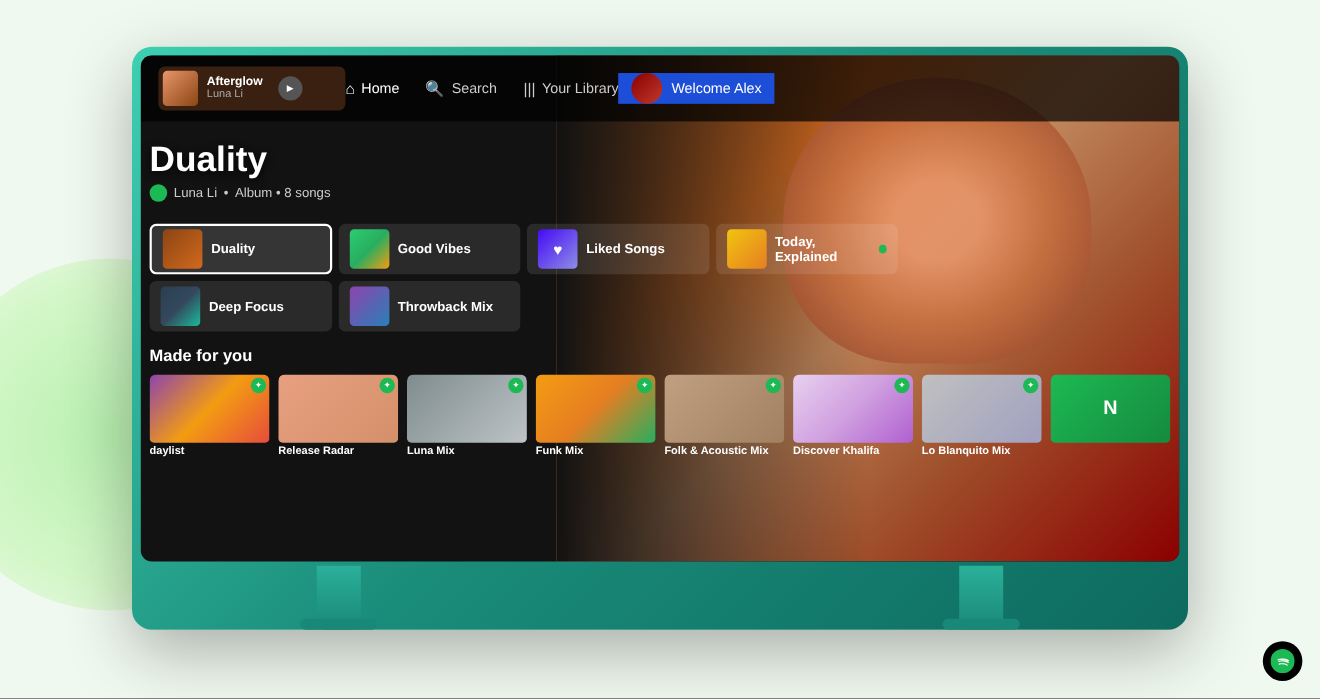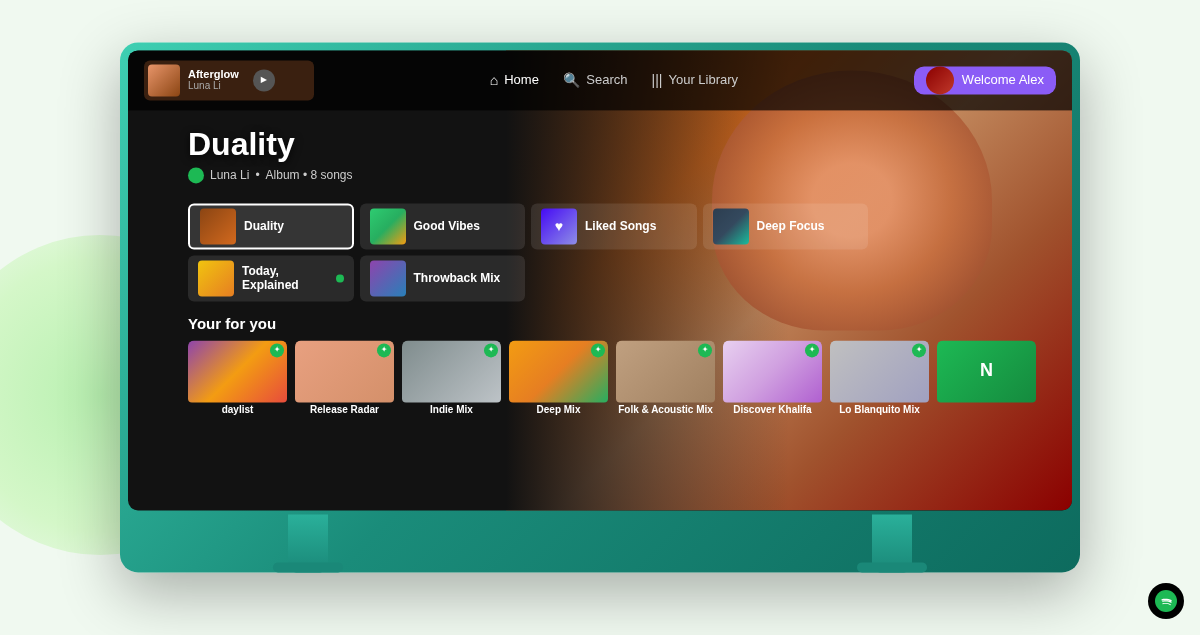--- a/index.html
+++ b/index.html
@@ -104,21 +104,20 @@
       border-radius: 50% 50% 40% 40%;
       opacity: 0.85;
     }
 
     
     .navbar {
       position: relative;
       z-index: 10;
       display: flex;
       align-items: center;
-      justify-content: space-between;
       padding: 10px 16px;
       background: rgba(0,0,0,0.7);
     }
     .now-playing {
       display: flex;
       align-items: center;
       gap: 8px;
       background: #3a2010;
       border-radius: 6px;
       padding: 4px 10px 4px 4px;
@@ -170,41 +169,40 @@
       font-size: 13px;
       cursor: pointer;
     }
     .nav-item.active { color: #fff; }
     .nav-icon { font-size: 14px; }
 
     .welcome-badge {
       display: flex;
       align-items: center;
       gap: 8px;
-      background: #8b5cf6;
-      border-radius: 10px;
+      background: #1d4ed8;
+      border-radius: 0;
       padding: 0 12px;
     }
     .welcome-avatar {
       width: 28px;
       height: 28px;
       border-radius: 50%;
       background: linear-gradient(135deg, #8b0000, #c0392b);
     }
     .welcome-text {
       color: #fff;
       font-size: 13px;
     }
 
     
     .main-content {
       position: relative;
       z-index: 5;
-      padding: 16px 36px 10px;
-      margin-left: 24px;
+      padding: 16px 8px 10px;
     }
 
     .album-title {
       color: #fff;
       font-size: 32px;
       font-weight: 900;
       margin-bottom: 4px;
       text-shadow: 0 2px 8px rgba(0,0,0,0.8);
     }
     .album-meta {
@@ -309,21 +307,20 @@
     }
     .made-thumb {
       width: 100%;
       height: 62px;
       border-radius: 4px;
     }
     .made-label {
       color: #fff;
       font-size: 10px;
       font-weight: 600;
-      text-align: center;
       margin-top: 2px;
     }
     .made-badge {
       position: absolute;
       top: 3px;
       right: 3px;
       width: 14px;
       height: 14px;
       border-radius: 50%;
       background: #1db954;
@@ -433,64 +430,64 @@
           <div class="quick-thumb thumb-good-vibes"></div>
           <span class="quick-label">Good Vibes</span>
         </div>
 
         <div class="quick-item">
           <div class="liked-icon">♥</div>
           <span class="quick-label">Liked Songs</span>
         </div>
 
         <div class="quick-item">
-          <div class="quick-thumb thumb-deep-focus"></div>
-          <span class="quick-label">Deep Focus</span>
-        </div>
-
-        <div class="quick-item">
           <div class="quick-thumb thumb-today"></div>
           <span class="quick-label">Today, Explained</span>
           <div class="quick-dot"></div>
         </div>
 
+        <div class="quick-item">
+          <div class="quick-thumb thumb-deep-focus"></div>
+          <span class="quick-label">Deep Focus</span>
+        </div>
+
 
 
         <div class="quick-item">
           <div class="quick-thumb thumb-throwback"></div>
           <span class="quick-label">Throwback Mix</span>
         </div>
 
       </div>
 
       <div>
-        <div class="section-title">Your for you</div>
+        <div class="section-title">Made for you</div>
         <div class="made-grid">
 
           <div class="made-item">
             <div class="made-thumb made-daylist"></div>
             <div class="made-label">daylist</div>
             <div class="made-badge">✦</div>
           </div>
 
           <div class="made-item">
             <div class="made-thumb made-release"></div>
             <div class="made-label">Release Radar</div>
             <div class="made-badge">✦</div>
           </div>
 
           <div class="made-item">
             <div class="made-thumb made-indie"></div>
-            <div class="made-label">Indie Mix</div>
+            <div class="made-label">Luna Mix</div>
             <div class="made-badge">✦</div>
           </div>
 
           <div class="made-item">
             <div class="made-thumb made-funk"></div>
-            <div class="made-label">Deep Mix</div>
+            <div class="made-label">Funk Mix</div>
             <div class="made-badge">✦</div>
           </div>
 
           <div class="made-item">
             <div class="made-thumb made-folk"></div>
             <div class="made-label">Folk &amp; Acoustic Mix</div>
             <div class="made-badge">✦</div>
           </div>
 
           <div class="made-item">

